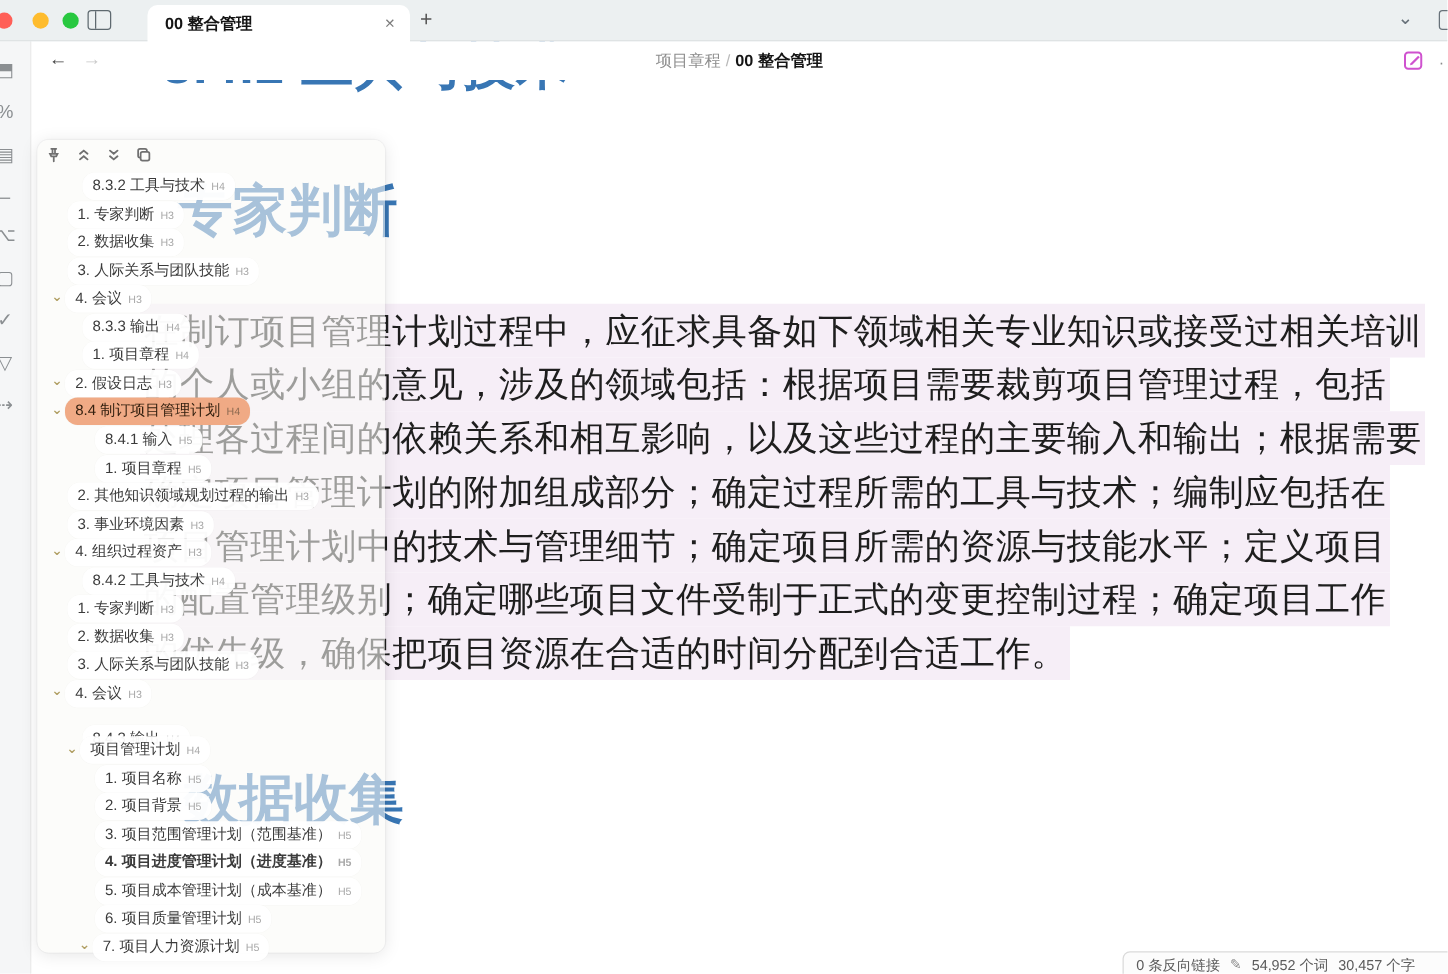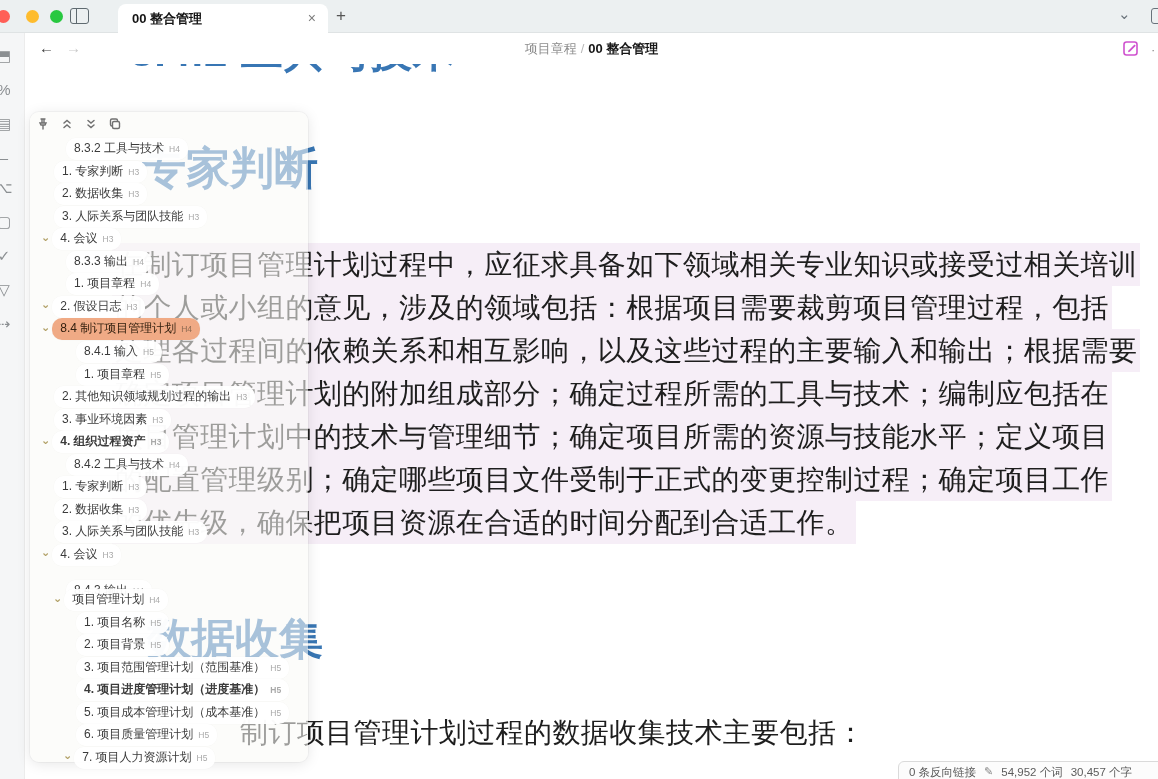--- a/index.html
+++ b/index.html
@@ -74,21 +74,21 @@
   .otb-icon svg { display:block; }
   .outline-items { position:absolute; left:0; top:0; width:100%; height:100%; }
   .outline-row { position:absolute; display:flex; align-items:center; height:20px; white-space:nowrap; }
   .row-chevron { font-size:11px; font-weight:700; color:#b1a065; margin-right:2px;
     transform:translateY(-2px); }
   .pill { background:rgba(255,255,255,0.95); border-radius:10px; padding:2px 8px 3px 8px;
     font-size:12px; color:#3b3b3b; box-shadow:0 0 0 0.5px rgba(0,0,0,0.02); }
   .pill .tag { font-size:8.5px; color:#a9a9a9; margin-left:5px; }
   .outline-row.active .pill { background:var(--salmon); color:#33200f; }
   .outline-row.active .pill .tag { color:#8d6a51; }
-  .outline-row.bold .pill { font-weight:700;text-align:right; }
+  .outline-row.bold .pill { font-weight:400;text-align:right; }
   .outline-row.semibold .pill { font-weight:400; }
 
   
   .statusbar { position:absolute; left:898px; top:761px; width:262px; height:24px;
     background:#fcfcfc; border:1px solid #dadada; border-radius:6px 0 0 0; z-index:40;
     display:flex; align-items:flex-start; padding:3px 10px 0 10px; gap:8px;
     font-size:11.5px; color:#5c5c5c; }
   .status-icon { font-size:11px; color:#8a8a8a; }
 </style>
 </head>
@@ -100,21 +100,20 @@
   <div class="para" id="para-lines">
       <div class="pline">在制订项目管理计划过程中，应征求具备如下领域相关专业知识或接受过相关培训</div>
       <div class="pline">的个人或小组的意见，涉及的领域包括：根据项目需要裁剪项目管理过程，包括</div>
       <div class="pline">处理各过程间的依赖关系和相互影响，以及这些过程的主要输入和输出；根据需要</div>
       <div class="pline">确定项目管理计划的附加组成部分；确定过程所需的工具与技术；编制应包括在</div>
       <div class="pline">项目管理计划中的技术与管理细节；确定项目所需的资源与技能水平；定义项目</div>
       <div class="pline">的配置管理级别；确定哪些项目文件受制于正式的变更控制过程；确定项目工作</div>
       <div class="pline">的优先级，确保把项目资源在合适的时间分配到合适工作。</div>
     </div>
   <div class="section-title title-2">数据收集</div>
-  <div class="bottom-line">制订项目管理计划过程的数据收集技术主要包括：</div>
 </div>
 
 <div class="ribbon" id="ribbon">
     <span class="ribbon-icon" style="top: 14px;">⬒</span>
     <span class="ribbon-icon" style="top: 48px;">%</span>
     <span class="ribbon-icon" style="top: 82px;">▤</span>
     <span class="ribbon-icon" style="top: 116px;">–</span>
     <span class="ribbon-icon" style="top: 146px;">⌥</span>
     <span class="ribbon-icon" style="top: 180px;">▢</span>
     <span class="ribbon-icon" style="top: 214px;">✓</span>

